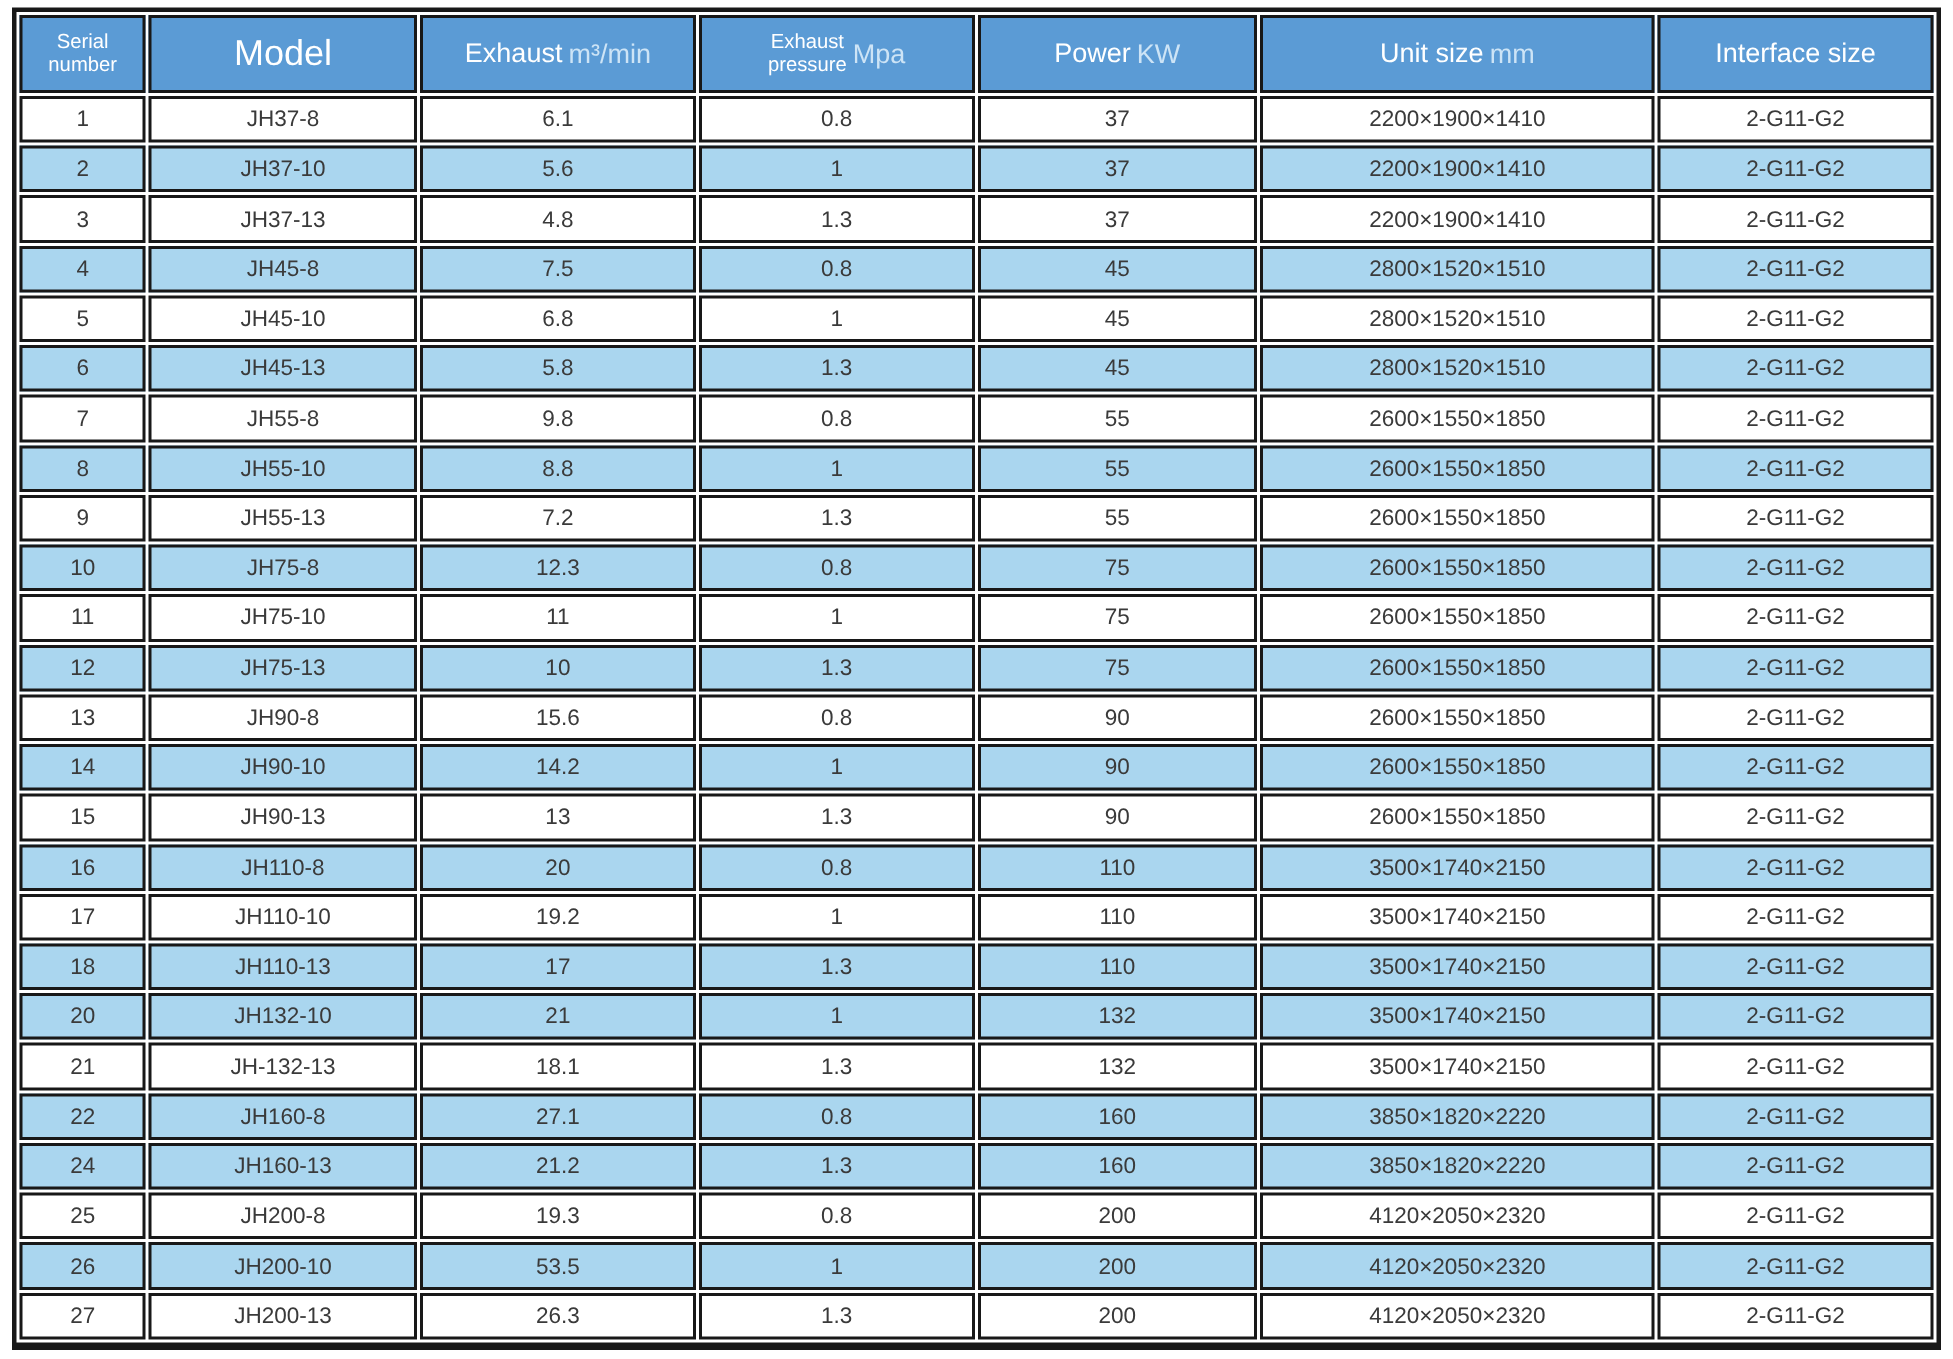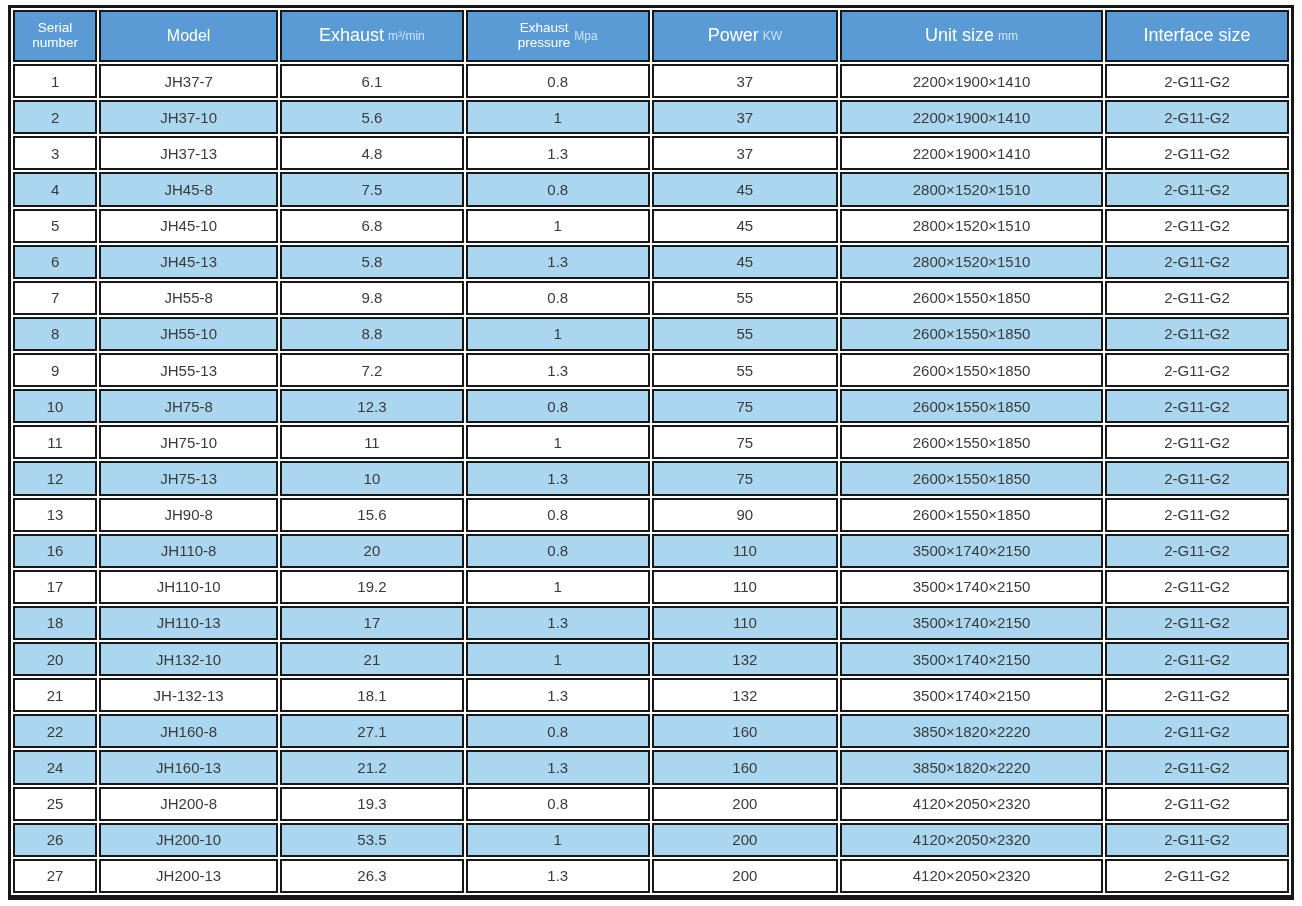--- a/index.html
+++ b/index.html
@@ -47,24 +47,24 @@
     justify-content: center;
     gap: 4px;
   }
   .th-title {
     color: #ffffff;
     white-space: pre-line;
     line-height: 1.08;
     font-size: 18px;
   }
   th.th-small .th-title { font-size: 13.5px; }
-  th.th-large .th-title { font-size: 16px; }
+  th.th-large .th-title { font-size: 24px; }
   .th-unit {
     color: #cde4f6;
-    font-size: 12px;
+    font-size: 18px;
     line-height: 1;
     white-space: nowrap;
   }
   td {
     border: 2px solid #181818;
     background: #ffffff;
     text-align: center;
     vertical-align: middle;
     color: #3a3a3a;
     font-size: 15px;
@@ -128,21 +128,21 @@
         <th>
           <div class="hwrap">
             <span class="th-title">Interface size</span>
           </div>
         </th>
       </tr>
     </thead>
     <tbody>
         <tr>
     <td>1</td>
-    <td>JH37-7</td>
+    <td>JH37-8</td>
     <td>6.1</td>
     <td>0.8</td>
     <td>37</td>
     <td>2200×1900×1410</td>
     <td>2-G11-G2</td>
   </tr>
         <tr class="alt">
     <td>2</td>
     <td>JH37-10</td>
     <td>5.6</td>
@@ -239,20 +239,38 @@
     <td>1.3</td>
     <td>75</td>
     <td>2600×1550×1850</td>
     <td>2-G11-G2</td>
   </tr>
         <tr>
     <td>13</td>
     <td>JH90-8</td>
     <td>15.6</td>
     <td>0.8</td>
+    <td>90</td>
+    <td>2600×1550×1850</td>
+    <td>2-G11-G2</td>
+  </tr>
+        <tr class="alt">
+    <td>14</td>
+    <td>JH90-10</td>
+    <td>14.2</td>
+    <td>1</td>
+    <td>90</td>
+    <td>2600×1550×1850</td>
+    <td>2-G11-G2</td>
+  </tr>
+        <tr>
+    <td>15</td>
+    <td>JH90-13</td>
+    <td>13</td>
+    <td>1.3</td>
     <td>90</td>
     <td>2600×1550×1850</td>
     <td>2-G11-G2</td>
   </tr>
         <tr class="alt">
     <td>16</td>
     <td>JH110-8</td>
     <td>20</td>
     <td>0.8</td>
     <td>110</td>

